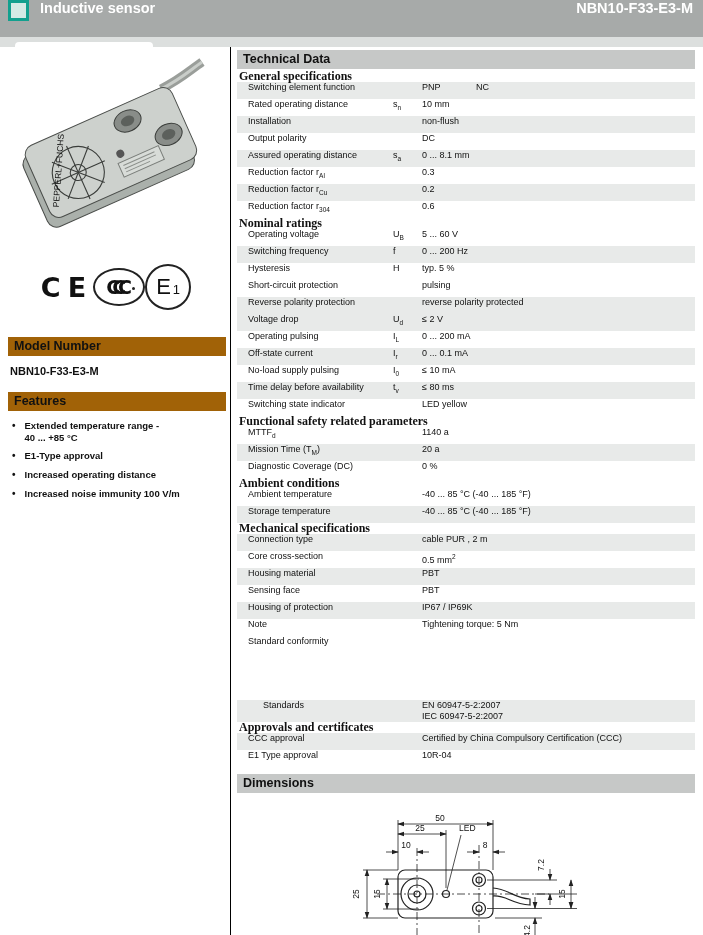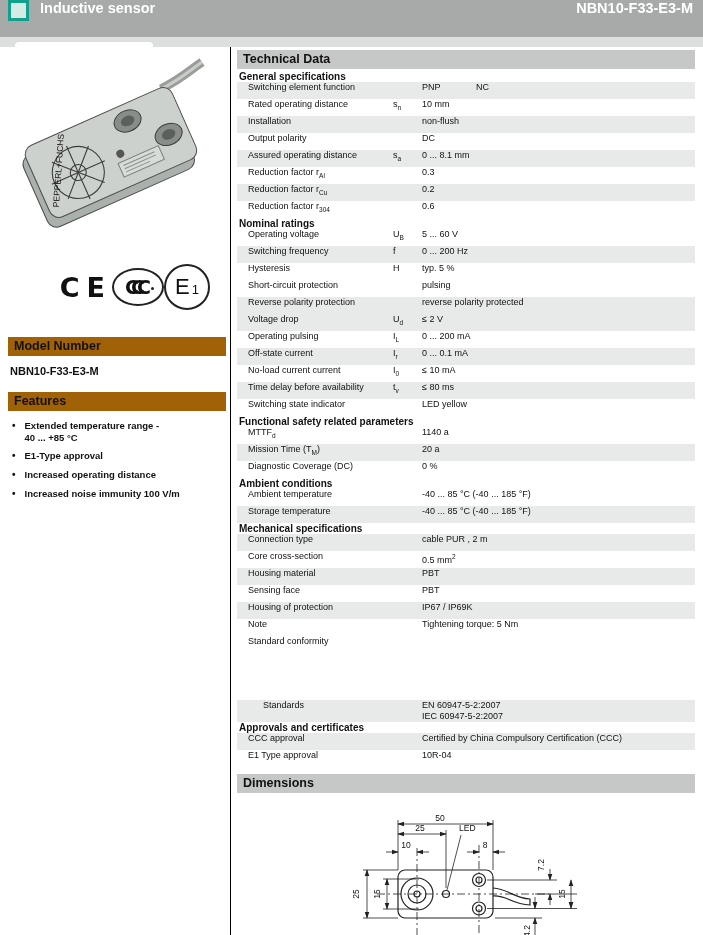--- a/index.html
+++ b/index.html
@@ -14,42 +14,42 @@
   .substrip { height:10px; background:#dcdfde; position:relative; }
   .substrip .tab { position:absolute; left:15px; top:5px; width:138px; height:5px; background:#fff; border-radius:4px 4px 0 0; }
 
   
   .columns { display:flex; height:888px; }
   .leftcol { width:231px; border-right:1px solid #000; padding-top:8px; }
   .rightcol { width:471px; padding:3px 7px 0 6px; }
 
   
   .photo-wrap { width:212px; margin:0 auto; }
-  .marks { display:flex; align-items:center; justify-content:flex-end; padding:0 20px 0 22px; margin-top:16px; height:48px; }
+  .marks { display:flex; align-items:center; justify-content:center; padding:0 20px 0 22px; margin-top:16px; height:48px; }
   .ce-mark { font-size:27px; font-weight:bold; letter-spacing:7px; font-family:"DejaVu Sans",sans-serif; }
   .ccc-mark { width:52px; height:38px; border:2px solid #222; border-radius:50%; display:flex; align-items:center; justify-content:center; position:relative; }
   .ccc-mark .ccc-txt { font-size:19px; font-weight:bold; letter-spacing:-8px; margin-left:-8px; font-family:"DejaVu Sans",sans-serif; }
   .ccc-mark::after { content:""; position:absolute; right:8px; top:17px; width:3px; height:3px; background:#222; border-radius:50%; }
   .e1-mark { width:46px; height:46px; border:2px solid #222; border-radius:50%; display:flex; align-items:center; justify-content:center; }
   .e1-mark .e1-letter { font-size:22px; }
   .e1-mark .e1-num { font-size:13px; margin-left:2px; margin-top:4px; }
 
   .side-bar { background:#a16207; font-weight:bold; font-size:12.5px; padding:2px 6px 3px 6px; margin:0 4px 0 8px; }
   .mn-bar { margin-top:26px; }
   .mn-value { font-weight:bold; font-size:11px; margin:9px 0 0 10px; }
   .ft-bar { margin-top:15px; }
   .features-list { list-style:none; margin:9px 14px 0 12px; }
   .features-list li { display:flex; font-weight:bold; font-size:9.5px; line-height:1.28; margin-bottom:6px; }
   .features-list li::before { content:"•"; margin-right:9px; font-size:10px; }
   .features-list .ftext { white-space:pre-line; }
 
   
   .secbar { background:#c6c8c7; font-weight:bold; font-size:12.5px; padding:2px 6px 3px 6px; }
   .ttable { margin-top:2px; }
-  .sect-head { font-weight:bold; font-size:10px; height:11px; line-height:11px; padding-left:2px; }
+  .sect-head { font-weight:bold; font-size:12px; height:11px; line-height:11px; padding-left:2px;font-family:Liberation Serif, serif; }
   .trow { display:flex; font-size:9px; height:17px; line-height:11px; }
   .trow.shade { background:#e8eae9; }
   .trow .lbl { padding-left:11px; width:156px; }
   .trow .lbl.ind2 { padding-left:26px; }
   .trow .sym { width:29px; }
   .trow .val { flex:1; white-space:pre-line; }
   .trow .val.narrow { flex:none; width:54px; }
   .trow .val2 { flex:1; }
   .trow.multi { height:22px; line-height:11px;margin-top:47px; }
   sub { font-size:6.5px; }
@@ -225,21 +225,21 @@
             <span class="lbl">Operating pulsing</span>
             <span class="sym">I<sub>L</sub></span>
             <span class="val">0 ... 200 mA</span>
           </div>
           <div class="trow shade">
             <span class="lbl">Off-state current</span>
             <span class="sym">I<sub>r</sub></span>
             <span class="val">0 ... 0.1 mA</span>
           </div>
           <div class="trow">
-            <span class="lbl">No-load current current</span>
+            <span class="lbl">No-load supply pulsing</span>
             <span class="sym">I<sub>0</sub></span>
             <span class="val">≤ 10 mA</span>
           </div>
           <div class="trow shade">
             <span class="lbl">Time delay before availability</span>
             <span class="sym">t<sub>v</sub></span>
             <span class="val">≤ 80 ms</span>
           </div>
           <div class="trow">
             <span class="lbl">Switching state indicator</span>

